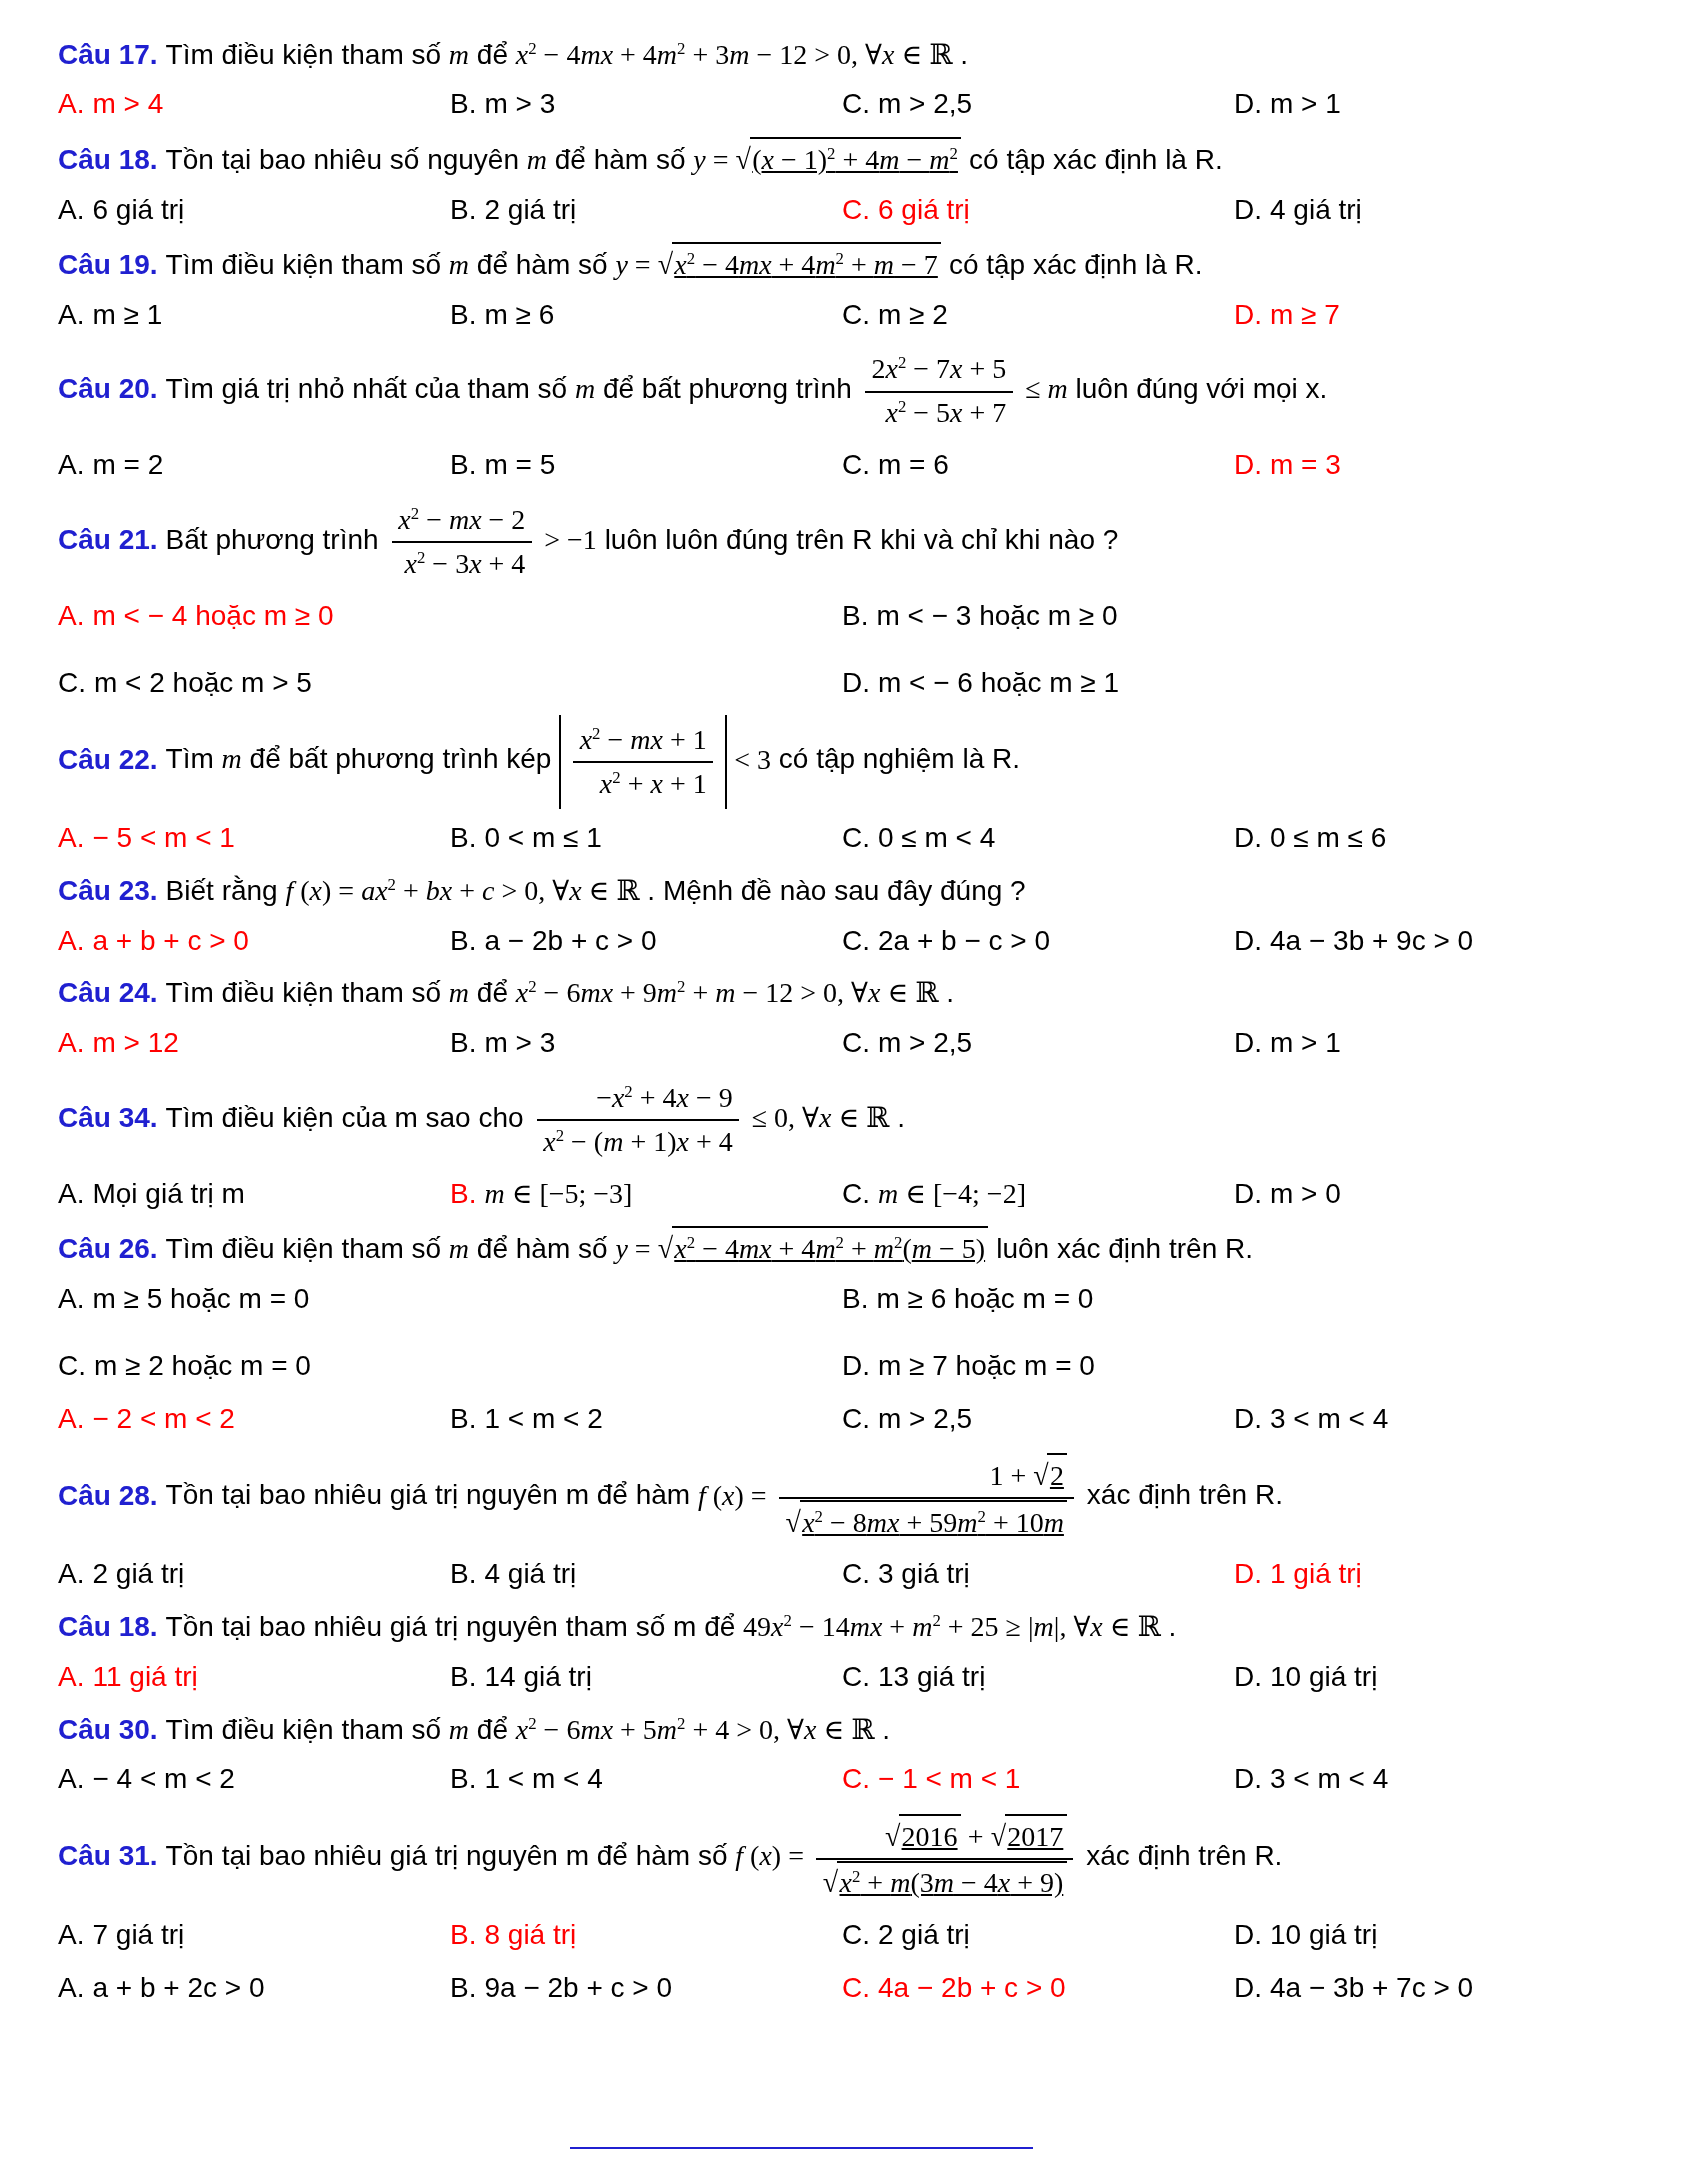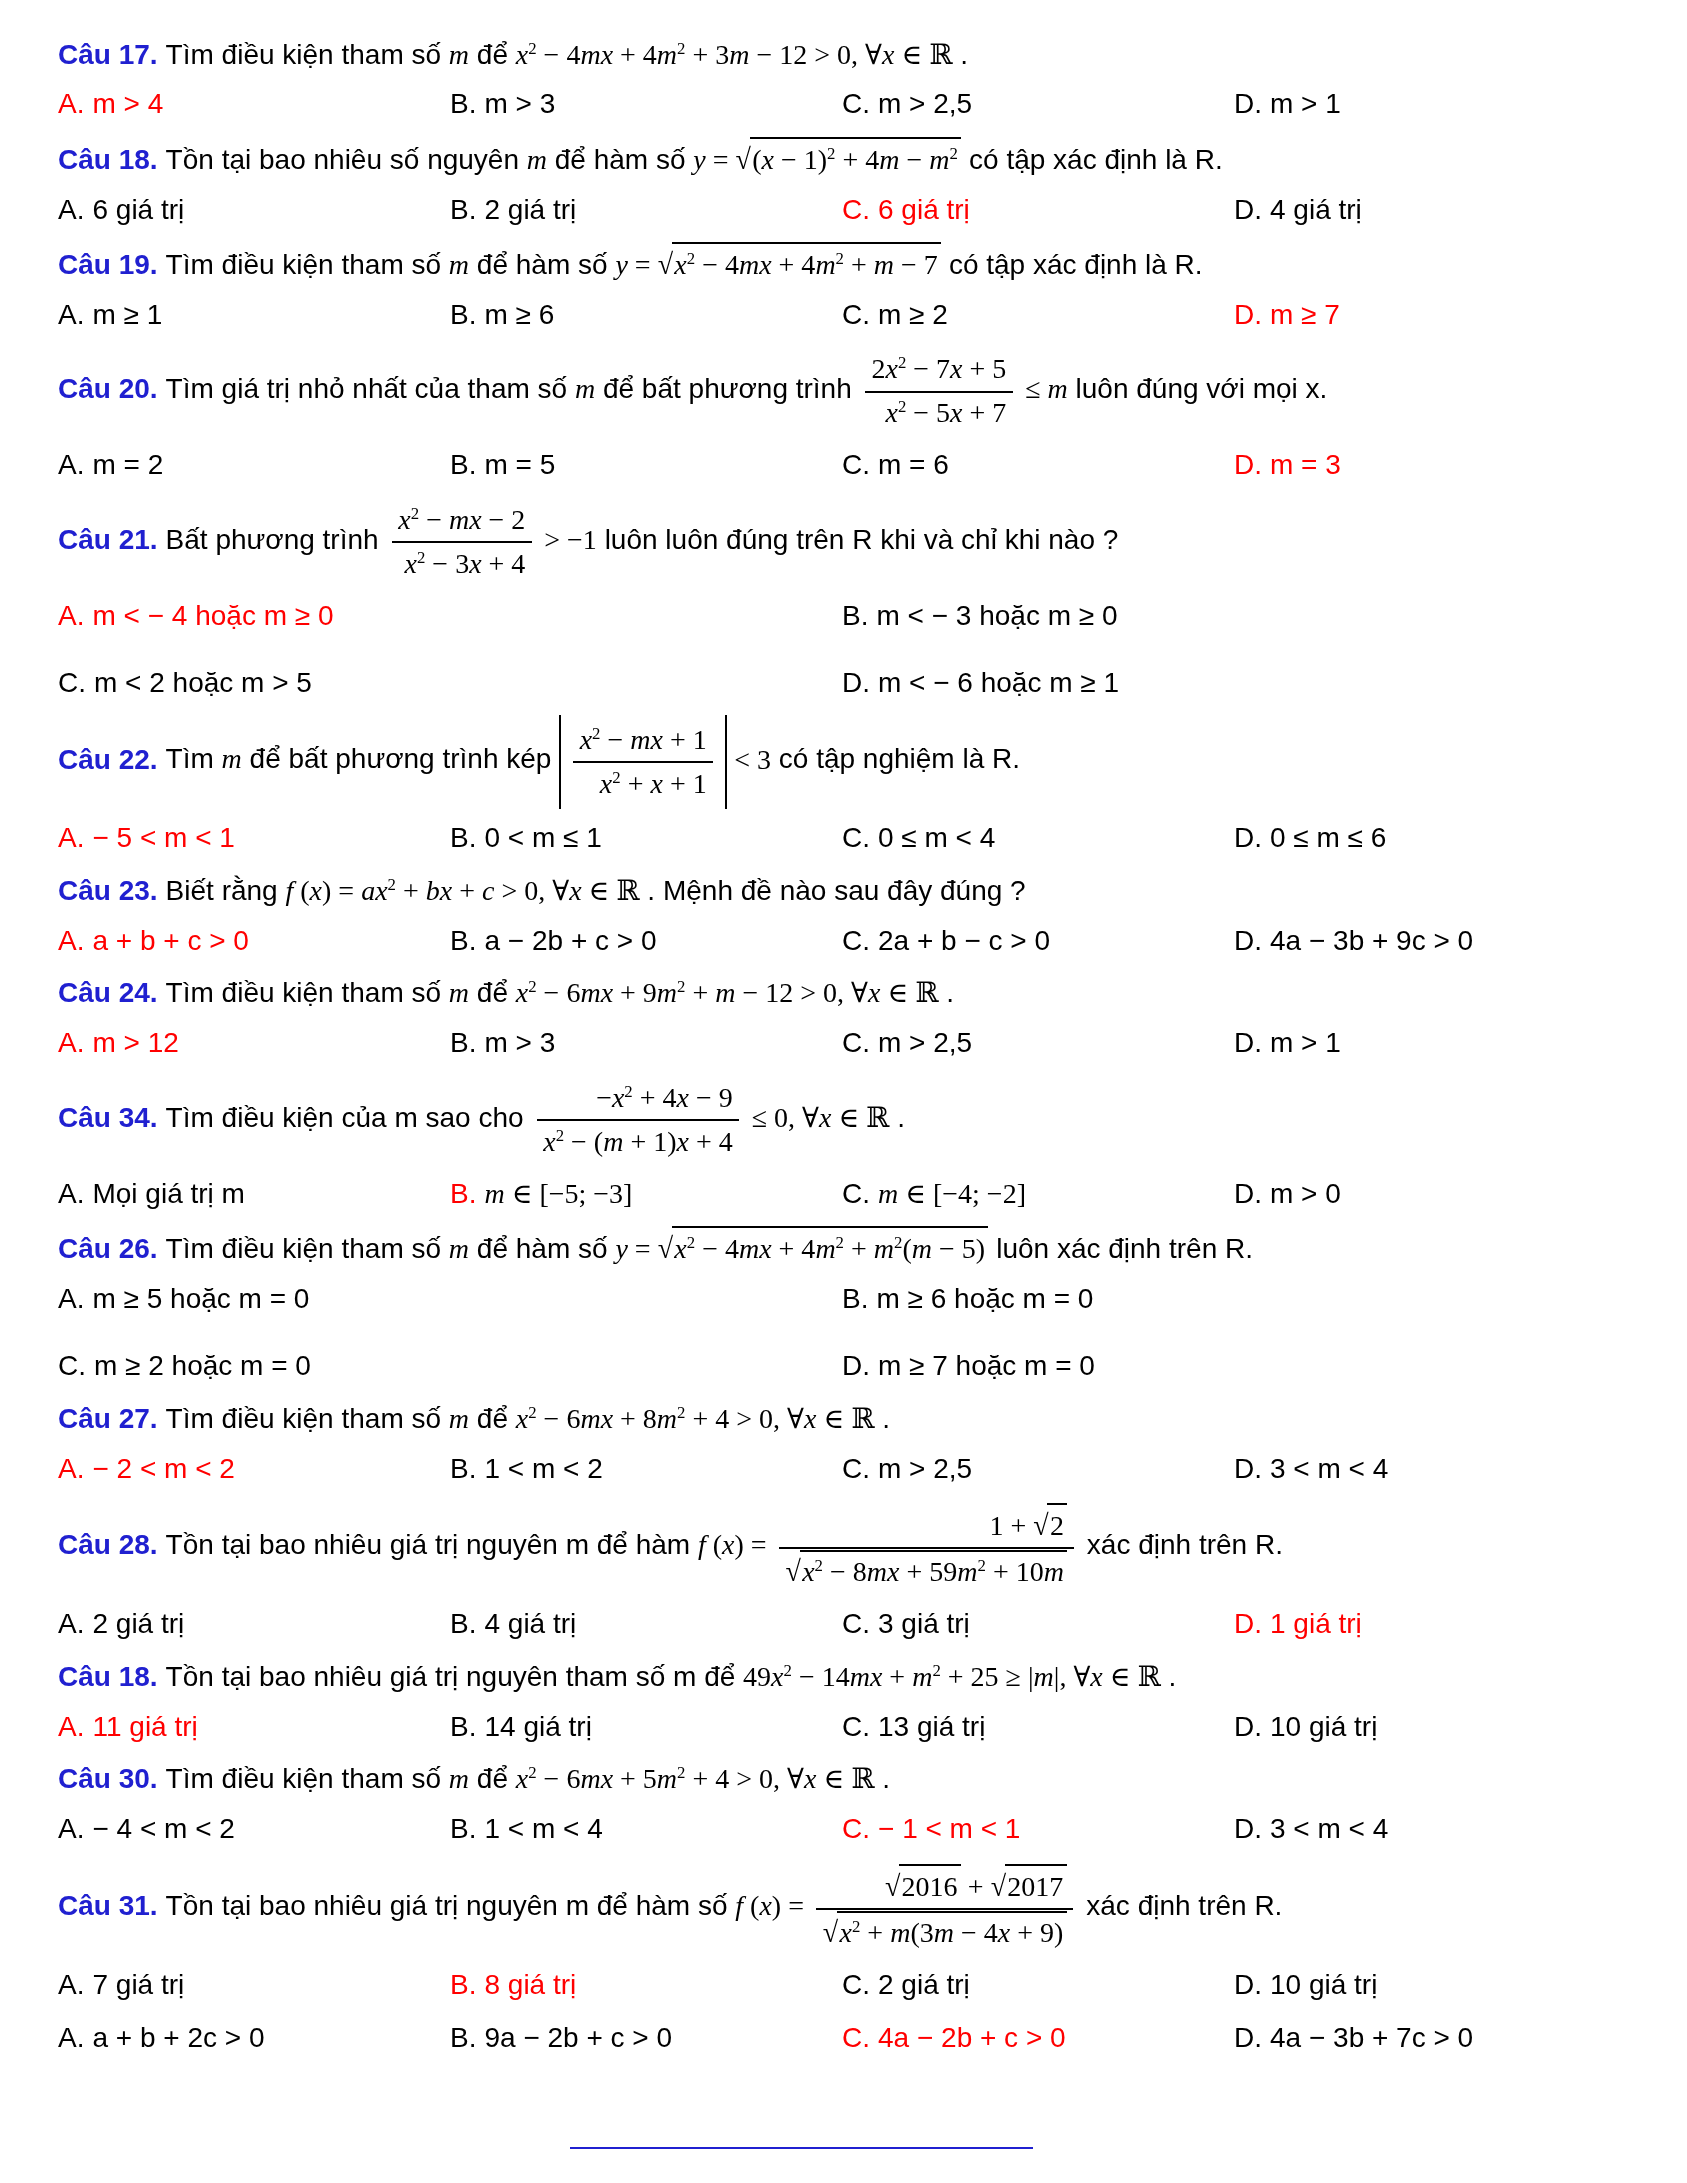--- a/index.html
+++ b/index.html
@@ -21,21 +21,21 @@
   .stem{margin:10.6px 0 9.3px;}
   .qlabel{color:var(--label-color);font-weight:bold;margin-right:8px;}
   .qstem sup,.otext sup{font-size:0.6em;}
   .m,.frac,.sqrt,.abs{font-family:var(--math-serif);}
   .qstem i,.otext i{font-family:var(--math-serif);font-style:italic;}
   .frac{display:inline-block;vertical-align:middle;text-align:right;margin:1.3px 5.3px;}
   .frac .nu,.frac .de{display:block;padding:0.7px 6.6px;}
   .frac .nu{border-bottom:2px solid #000;}
   .sqrt{display:inline-block;white-space:nowrap;}
   .sqrt::before{content:"√";display:inline-block;margin-right:-1.3px;transform:scaleY(1.05);}
-  .sqrt .rad{display:inline-block;border-top:2px solid #000;padding:0.7px 3.3px 0 2.6px;}
+  .sqrt .rad{display:inline-block;border-top:2px solid #000;padding:0.7px 3.3px 0 2.6px;text-decoration:underline;}
   .abs{display:inline-block;vertical-align:middle;border-left:2.3px solid #000;border-right:2.3px solid #000;padding:2.6px 6.6px;}
   .options{display:grid;margin:2.6px 0 12px;}
   .cols-4{grid-template-columns:repeat(4,1fr);}
   .cols-2{grid-template-columns:1fr 1fr;row-gap:26.5px;}
   .option{display:flex;gap:8px;align-items:baseline;white-space:nowrap;}
   .red-key .okey,.red-text .otext{color:var(--hl-color);}
   .footer-rule{position:absolute;left:570px;bottom:34px;width:463px;border-bottom:2.6px solid var(--rule-color);}
 </style>
 </head>
 <body>
@@ -266,23 +266,20 @@
     <span class="okey">C.</span>
     <span class="otext">m ≥ 2 hoặc m = 0</span>
   </div>
           <div class="option">
     <span class="okey">D.</span>
     <span class="otext">m ≥ 7 hoặc m = 0</span>
   </div>
         </div>
   </section>
       <section class="question">
-    <p class="stem">
-      <span class="qlabel">Câu 27.</span><span class="qstem">Tìm điều kiện tham số <i>m</i> để <span class="m"><i>x</i><sup>2</sup> − 6<i>mx</i> + 8<i>m</i><sup>2</sup> + 4 &gt; 0, ∀<i>x</i> ∈ ℝ</span> .</span>
-    </p>
     <div class="options cols-4">
           <div class="option red-key red-text">
     <span class="okey">A.</span>
     <span class="otext">− 2 &lt; m &lt; 2</span>
   </div>
           <div class="option">
     <span class="okey">B.</span>
     <span class="otext">1 &lt; m &lt; 2</span>
   </div>
           <div class="option">

